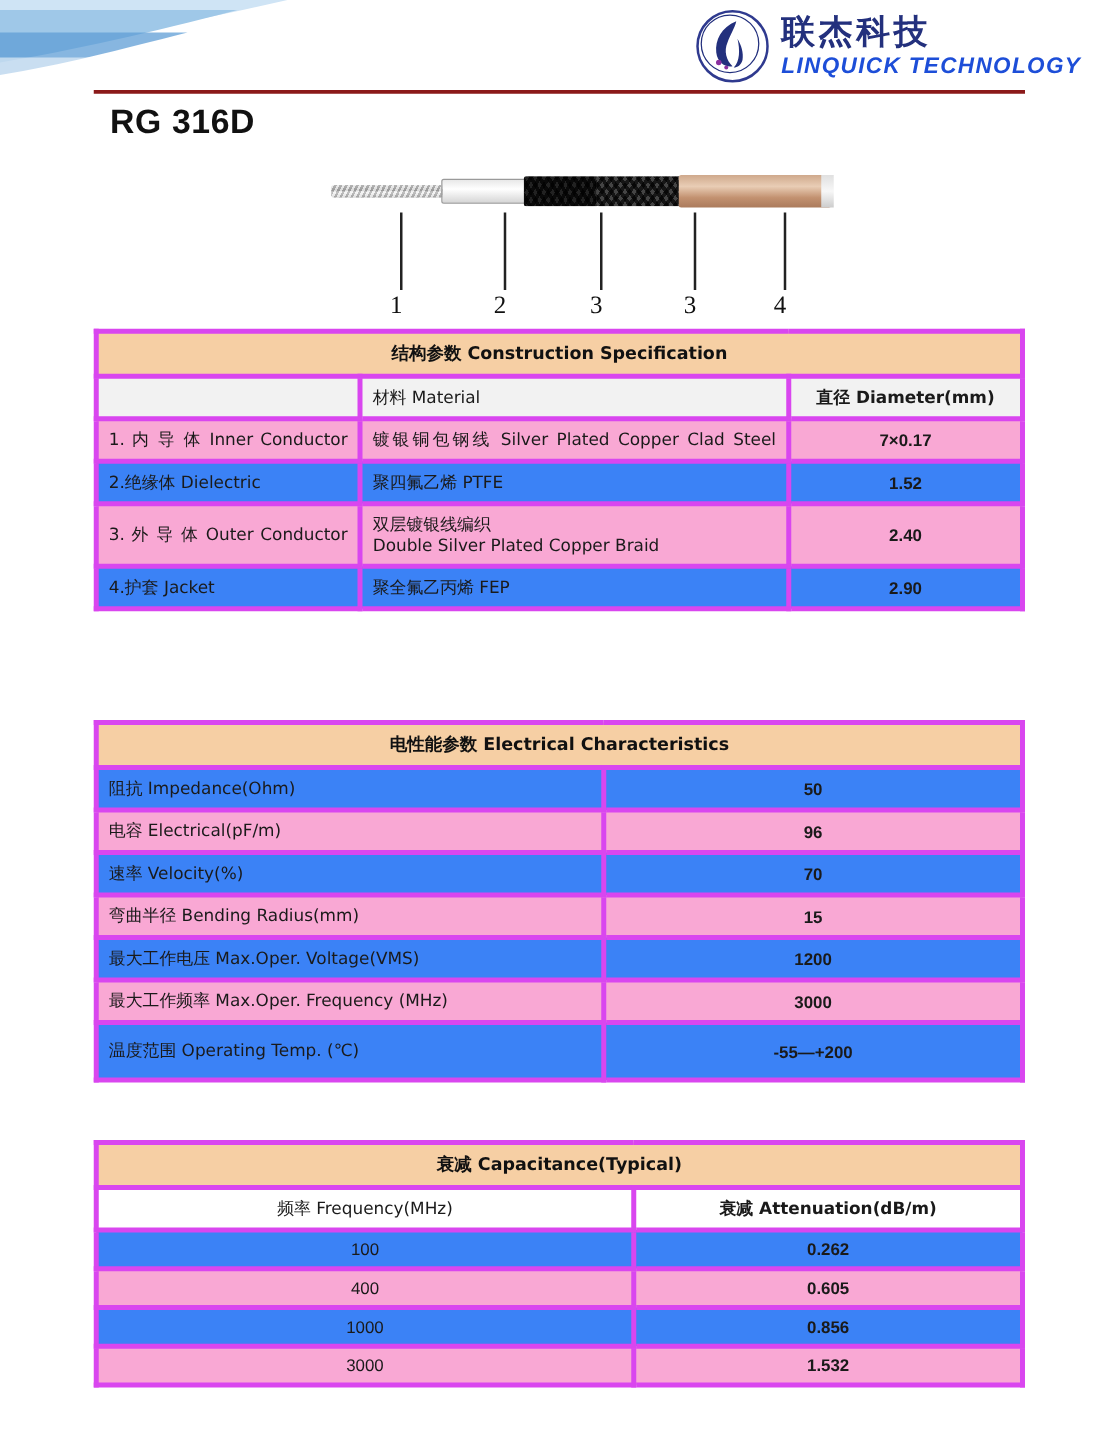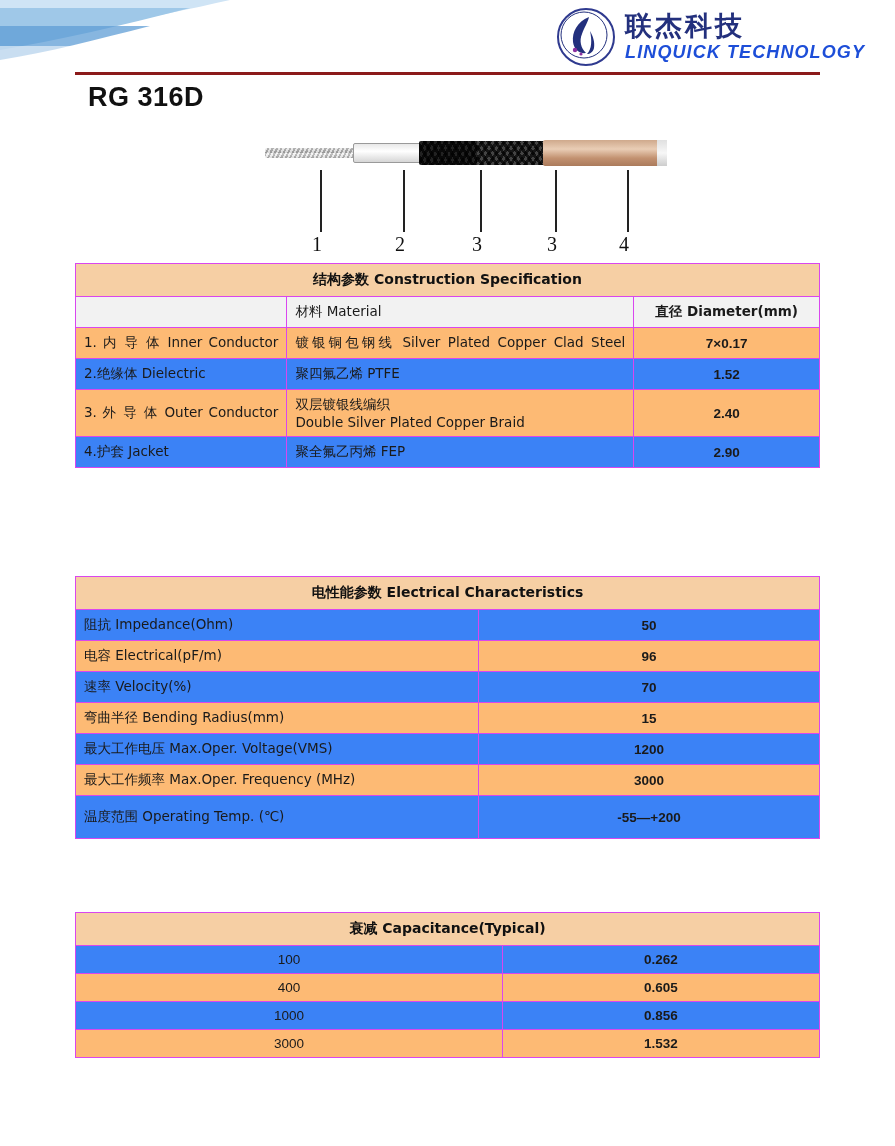--- a/index.html
+++ b/index.html
@@ -159,21 +159,21 @@
     font-family: "Liberation Serif", serif;
   }
 
   
   table {
     border-collapse: collapse;
     position: absolute;
     font-size: 13.5px;
   }
   table td, table th {
-    border: 1px solid #d946ef;
+    border: 4px solid #d946ef;
     padding: 6px 8px;
     vertical-align: middle;
   }
   .tbl-title td {
     background: #f6cfa4;
     text-align: center;
     font-weight: bold;
     font-size: 14px;
     padding: 7px 4px;
     color: #111;
@@ -189,21 +189,21 @@
   #tbl-construction .c1 { width: 208px; }
   #tbl-construction .c2 { width: 360px; }
   #tbl-construction .c3 { width: 175px; text-align: center; font-weight: bold; }
   #tbl-construction .hdr td { background: #f2f2f2; font-weight: normal; }
   #tbl-construction .hdr .c3 { font-weight: bold; }
   .justify-cn {
     text-align: justify;
     text-align-last: justify;
   }
   .row-alt td { background: #3b82f6; }
-  .row-plain td { background: #fdba74; }
+  .row-plain td { background: #f9a8d4; }
 
   
   #tbl-electrical {
     left: 75px;
     top: 576px;
     width: 745px;
   }
   #tbl-electrical .e1 { width: 386px; }
   #tbl-electrical .e2 { text-align: center; font-weight: bold; }
 
@@ -345,20 +345,24 @@
     <td class="e2">-55—+200</td>
   </tr>
 </tbody>
   </table>
 
 <table id="tbl-attenuation">
   <tbody>
       <tr class="tbl-title">
     <td colspan="2" class="cn">衰减 Capacitance(Typical)</td>
   </tr>
+  <tr class="sub">
+    <td class="a1 cn">频率 Frequency(MHz)</td>
+    <td class="a2 cn">衰减 Attenuation(dB/m)</td>
+  </tr>
   <tr class="row-alt">
     <td class="a1">100</td>
     <td class="a2">0.262</td>
   </tr>
   <tr class="row-plain">
     <td class="a1">400</td>
     <td class="a2">0.605</td>
   </tr>
   <tr class="row-alt">
     <td class="a1">1000</td>

